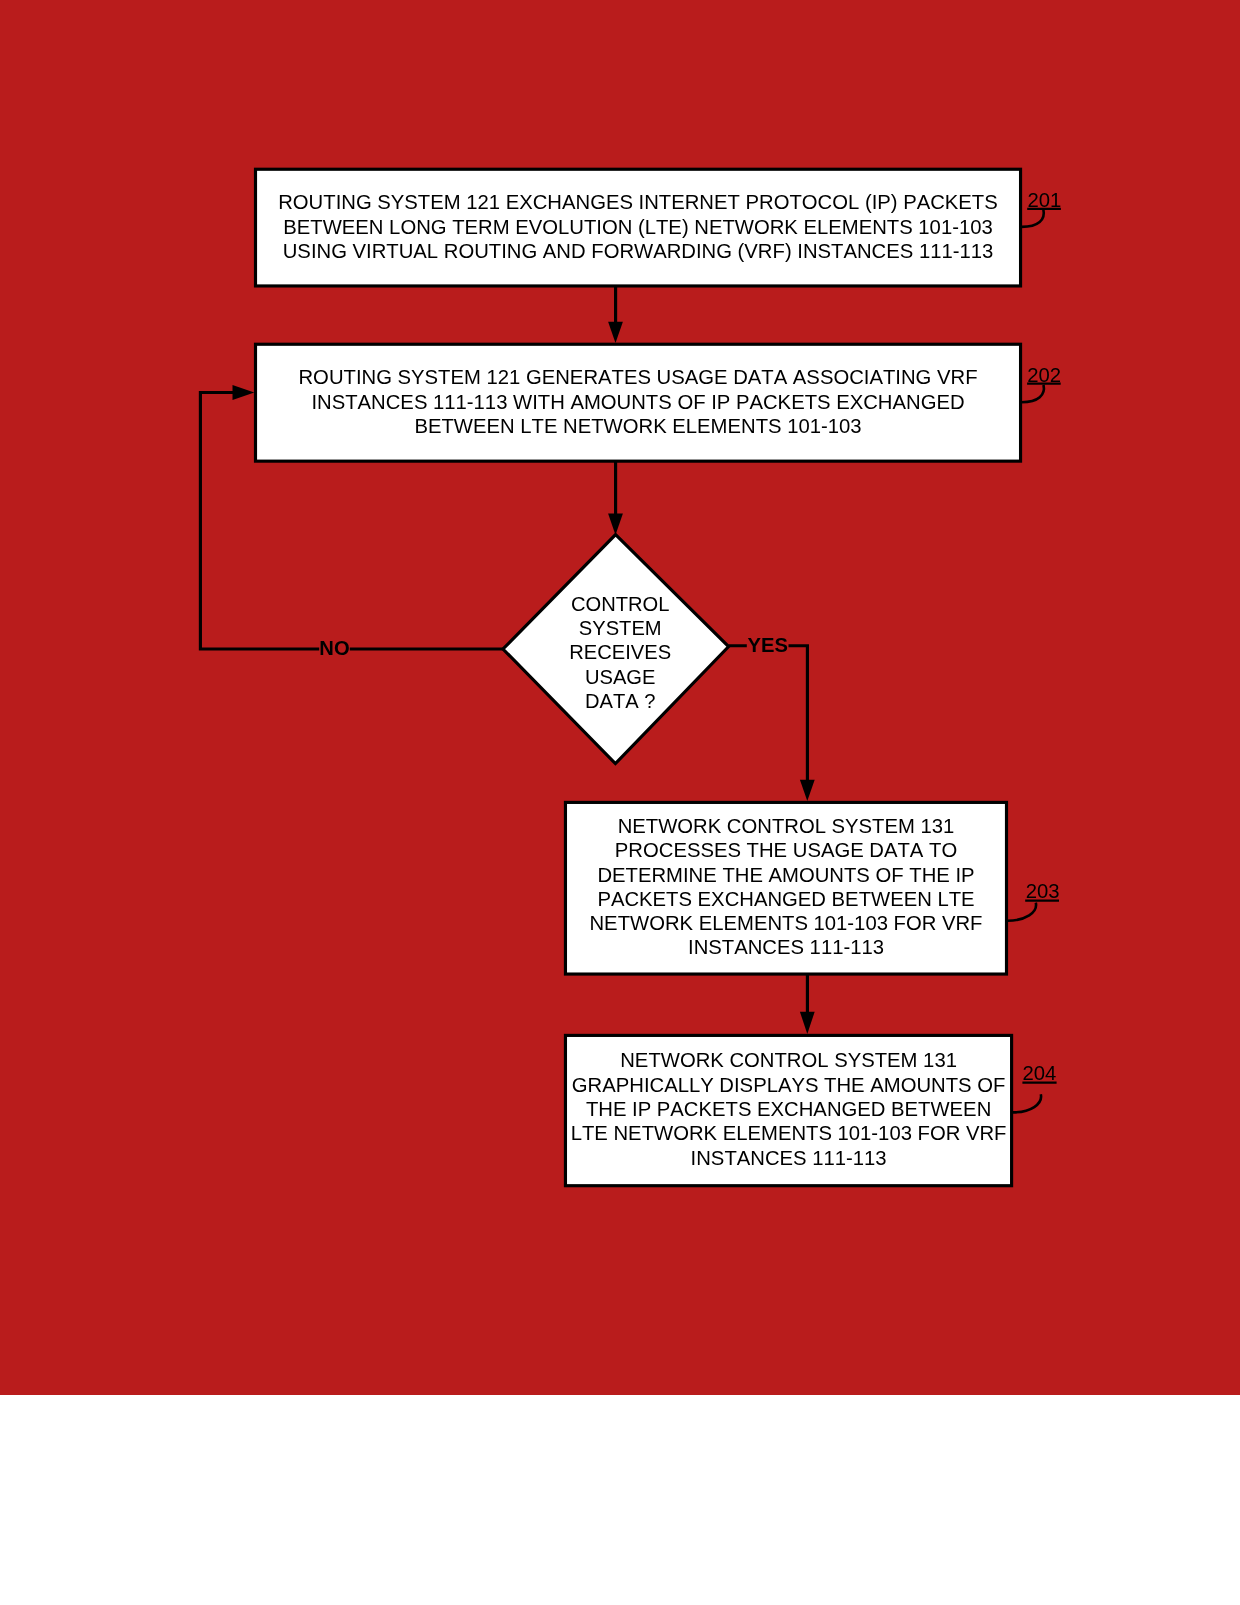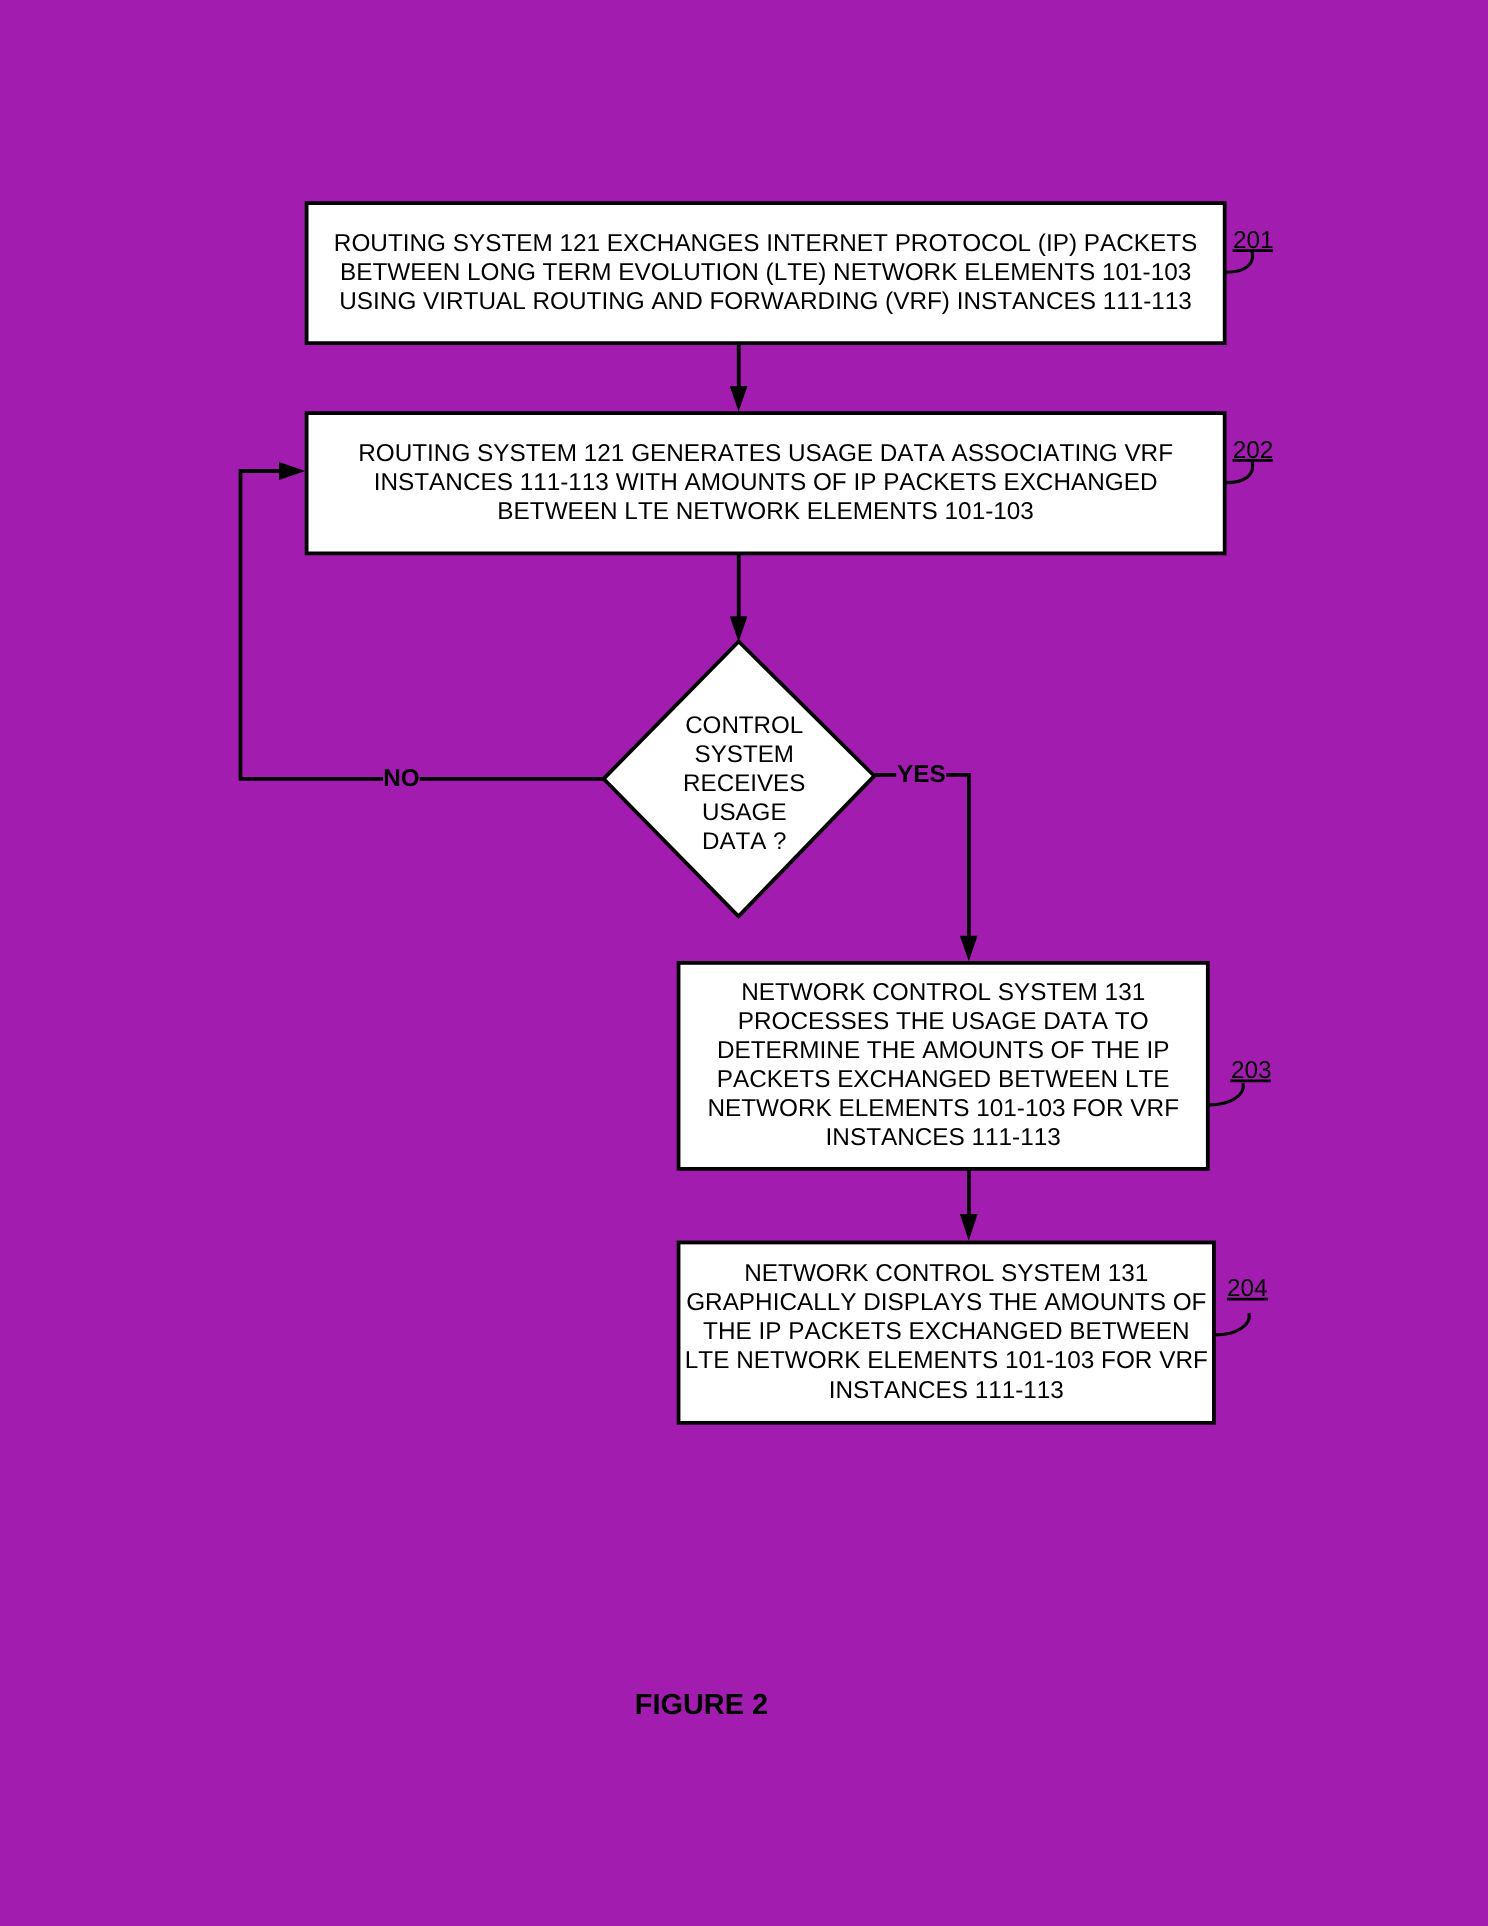--- a/index.html
+++ b/index.html
@@ -1,21 +1,21 @@
 <!DOCTYPE html>
 <html><head>
 <meta charset="utf-8">
 <title>Figure 2</title>
 <style>
   html,body{margin:0;padding:0;background:#ffffff;}
   body{width:1240px;height:1605px;position:relative;
        font-family:"Liberation Sans",sans-serif;color:#000000;
        -webkit-font-smoothing:antialiased;}
-  #sheet{position:absolute;left:0;top:0;width:1240px;height:1605px;
-         overflow:hidden;background:#a21caf;}
+  #sheet{position:absolute;left:0;top:0;width:1240px;height:1395px;
+         overflow:hidden;background:#b91c1c;}
   svg#fig{position:absolute;left:0;top:0;width:1240px;height:1605px;display:block;
           transform:translateZ(0);}
   .shape{fill:#ffffff;stroke:#000000;stroke-width:3.15;}
   .conn{fill:none;stroke:#000000;stroke-width:3.15;stroke-linecap:butt;}
   .head{fill:#000000;stroke:none;}
   .leader{fill:none;stroke:#000000;stroke-width:2.6;stroke-linecap:butt;}
   .ul{stroke:#000000;stroke-width:2.2;}
   text{font-family:"Liberation Sans",sans-serif;fill:#000000;
         font-kerning:none;font-feature-settings:"kern" 0;}
   .boxtext{font-size:20.28px;text-anchor:middle;}

